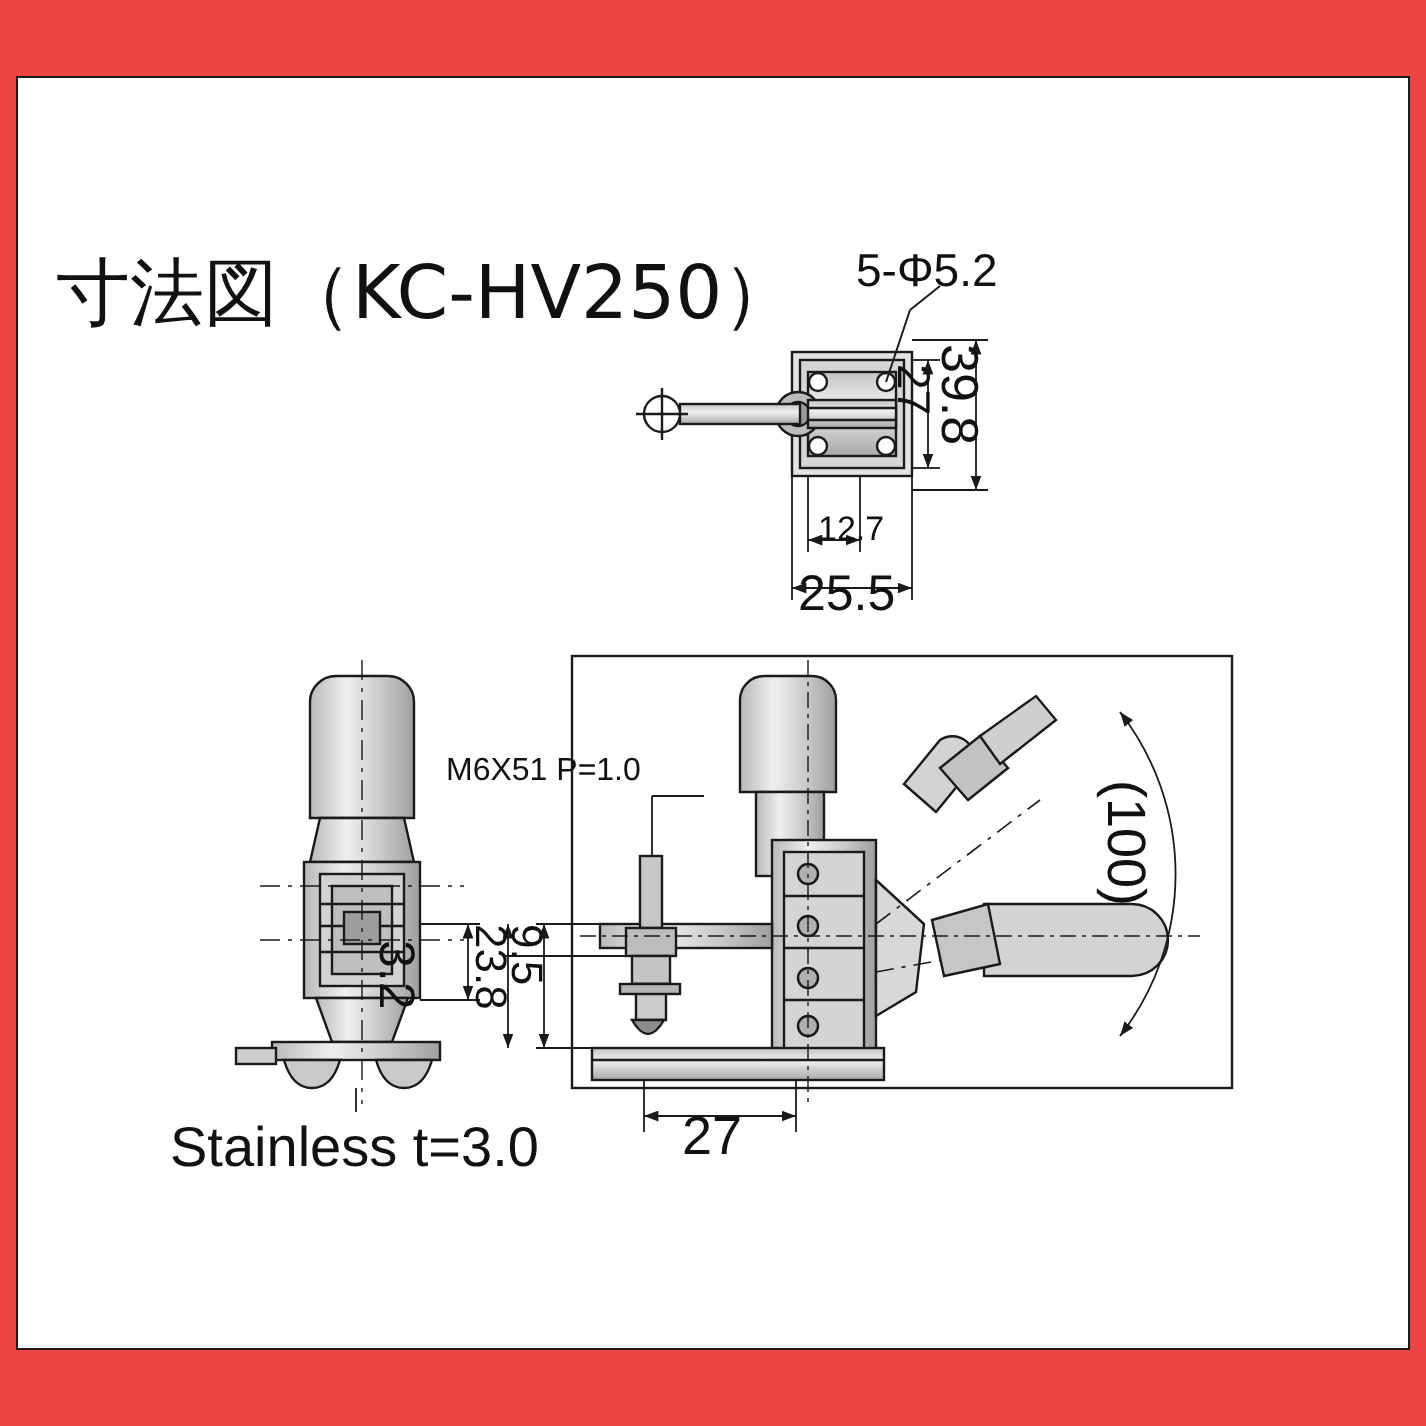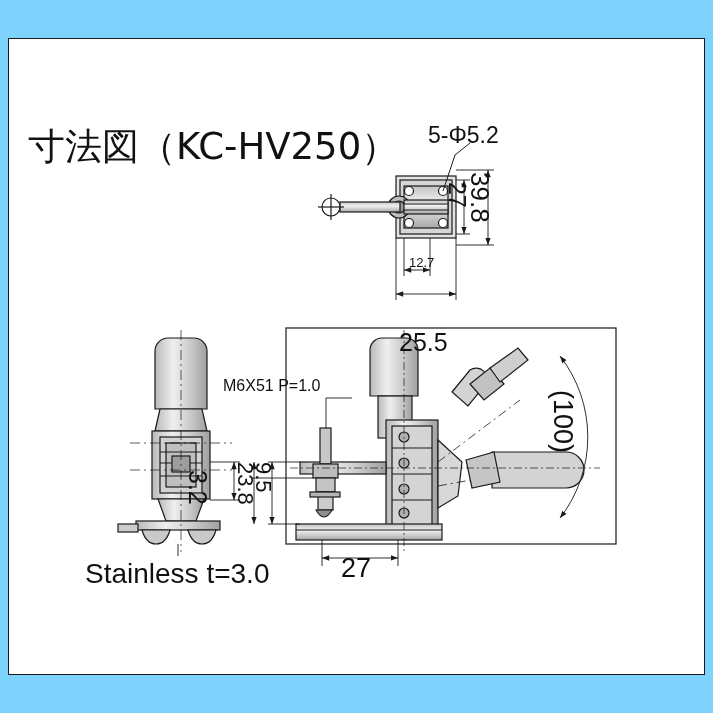--- a/index.html
+++ b/index.html
@@ -10,21 +10,21 @@
   body {
     width: 713px;
     height: 713px;
     font-family: "Liberation Sans", sans-serif;
     overflow: hidden;
   }
   #page {
     position: relative;
     width: 713px;
     height: 713px;
-    background: #7dd3fc;
+    background: #ef4444;
   }
   .frame {
     position: absolute;
     left: 8px;
     top: 38px;
     width: 697px;
     height: 637px;
     border: 1px solid #1a1a1a;
     box-sizing: border-box;
     background: #ffffff;
@@ -41,22 +41,22 @@
   }
   .lbl {
     position: absolute;
     color: #111111;
     white-space: nowrap;
     font-family: "Liberation Sans", sans-serif;
   }
   .lbl-4phi  { left: 428px; top: 122px; font-size: 23px; }
   .lbl-398   { left: 495px; top: 172px; font-size: 26px; transform: rotate(90deg); transform-origin: left top; }
   .lbl-27a   { left: 470px; top: 182px; font-size: 23px; transform: rotate(90deg); transform-origin: left top; }
-  .lbl-127   { left: 409px; top: 255px; font-size: 13px; }
-  .lbl-255   { left: 399px; top: 283px; font-size: 25px; margin-top: 45px; }
+  .lbl-127   { left: 409px; top: 255px; font-size: 17px; }
+  .lbl-255   { left: 399px; top: 283px; font-size: 25px; }
   .lbl-m6    { left: 223px; top: 377px; font-size: 16px; }
   .lbl-100   { left: 578px; top: 390px; font-size: 27px; transform: rotate(90deg); transform-origin: left top; }
   .lbl-32    { left: 212px; top: 470px; font-size: 25px; transform: rotate(90deg); transform-origin: left top; }
   .lbl-238   { left: 258px; top: 462px; font-size: 22px; transform: rotate(90deg); transform-origin: left top; }
   .lbl-95    { left: 276px; top: 462px; font-size: 22px; transform: rotate(90deg); transform-origin: left top; }
   .lbl-stain { left: 85px; top: 558px; font-size: 28px; }
   .lbl-27b   { left: 341px; top: 553px; font-size: 27px; }
   svg.art { position: absolute; left: 0; top: 0; width: 713px; height: 713px; }
 </style>
 </head>

